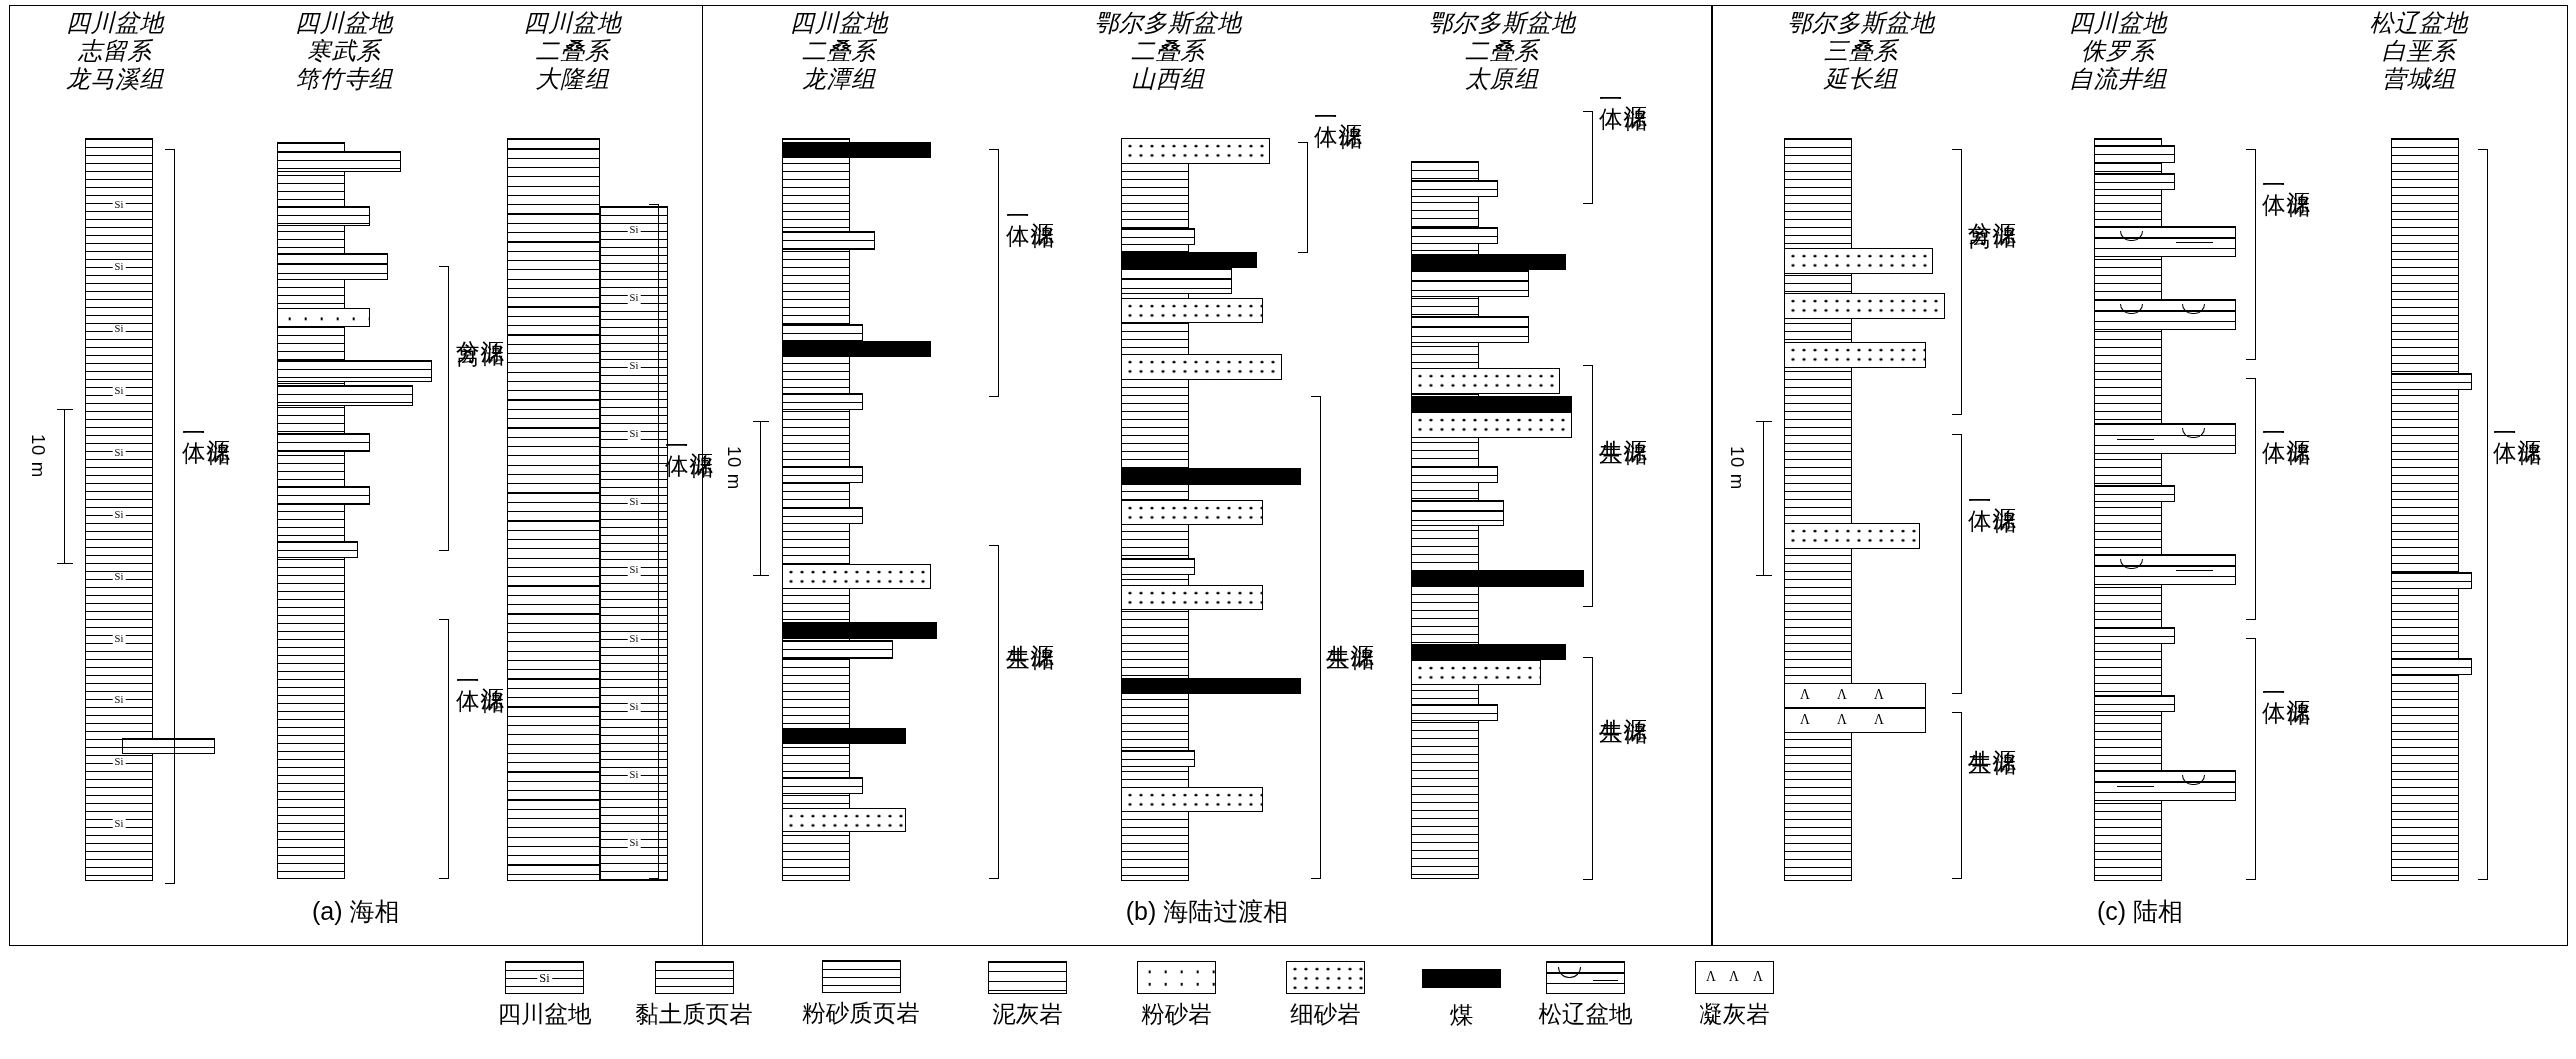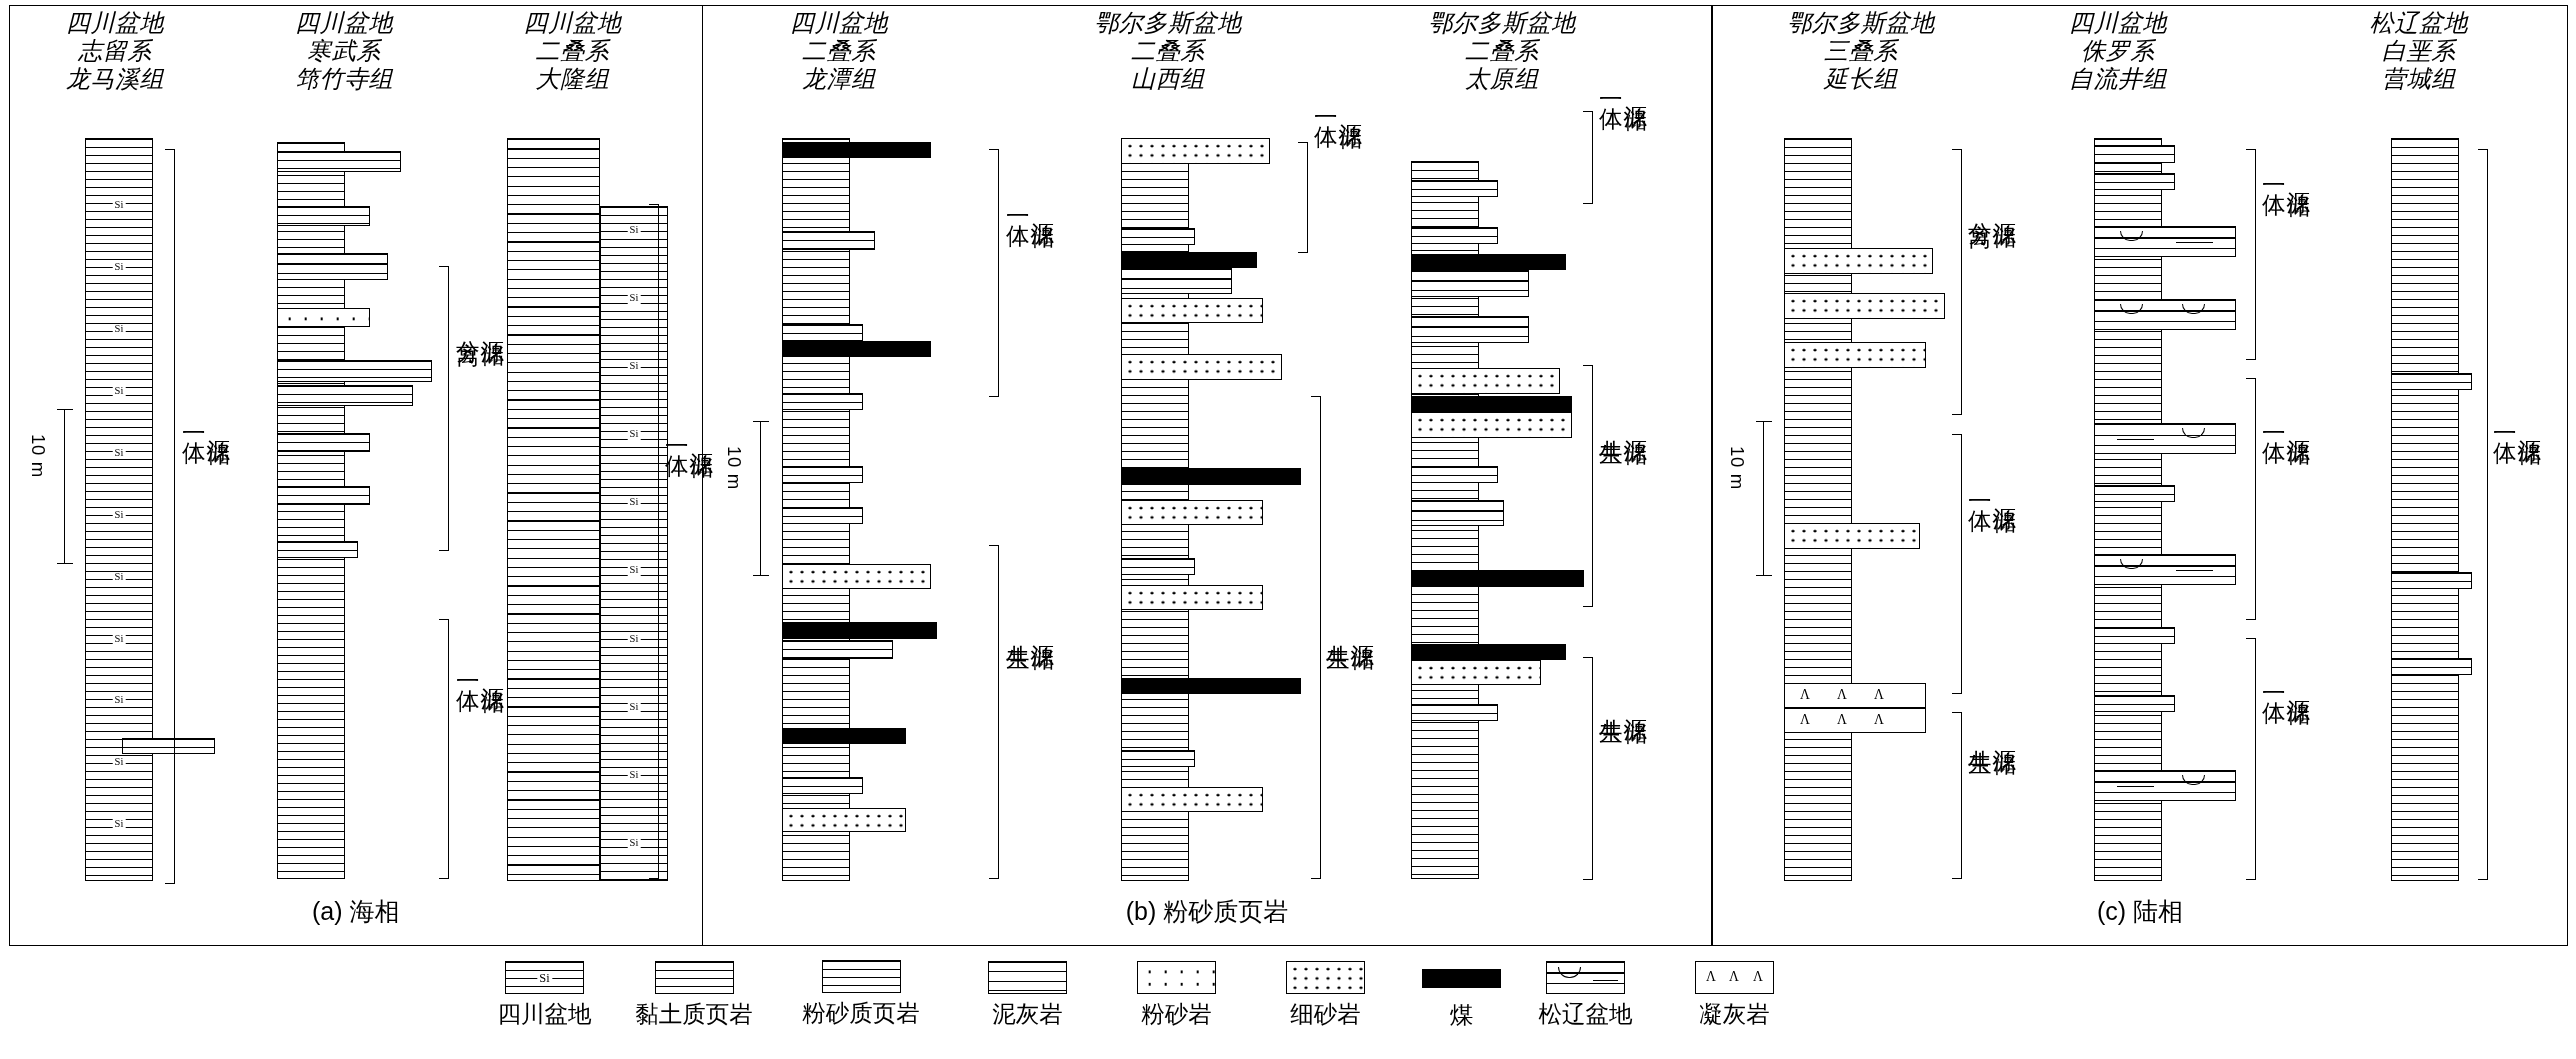--- a/index.html
+++ b/index.html
@@ -157,21 +157,21 @@
     <div class="si" style="left:127px;top:496px;">Si</div>
     <div class="si" style="left:127px;top:564px;">Si</div>
     <div class="si" style="left:127px;top:632px;">Si</div>
     <div class="si" style="left:127px;top:700px;">Si</div>
   </div>
   <div class="bracket" style="left:649px;top:204px;height:675px;"></div>
   <div class="vlabel" style="left:664px;top:434px;">源储
 一体</div>
 
   <div class="panel" style="left:702px;top:5px;width:1010px;height:941px;">
-    <div class="panel-caption" style="top:889px;">(b) 粉砂质页岩</div>
+    <div class="panel-caption" style="top:889px;">(b) 海陆过渡相</div>
   </div>
 
   <div class="col" style="left:737px;top:8.7px;width:204px;">
     <div class="col-title">四川盆地
 二叠系
 龙潭组</div>
   </div>
   <div style="position:absolute;left:782px;top:138px;width:204px;height:743px;">
     <div class="bed lith-clay" style="left:0;top:0;width:68px;height:743px;"></div>
     <div class="bed lith-coal" style="left:0;top:3.7px;width:149px;height:16px;"></div>

